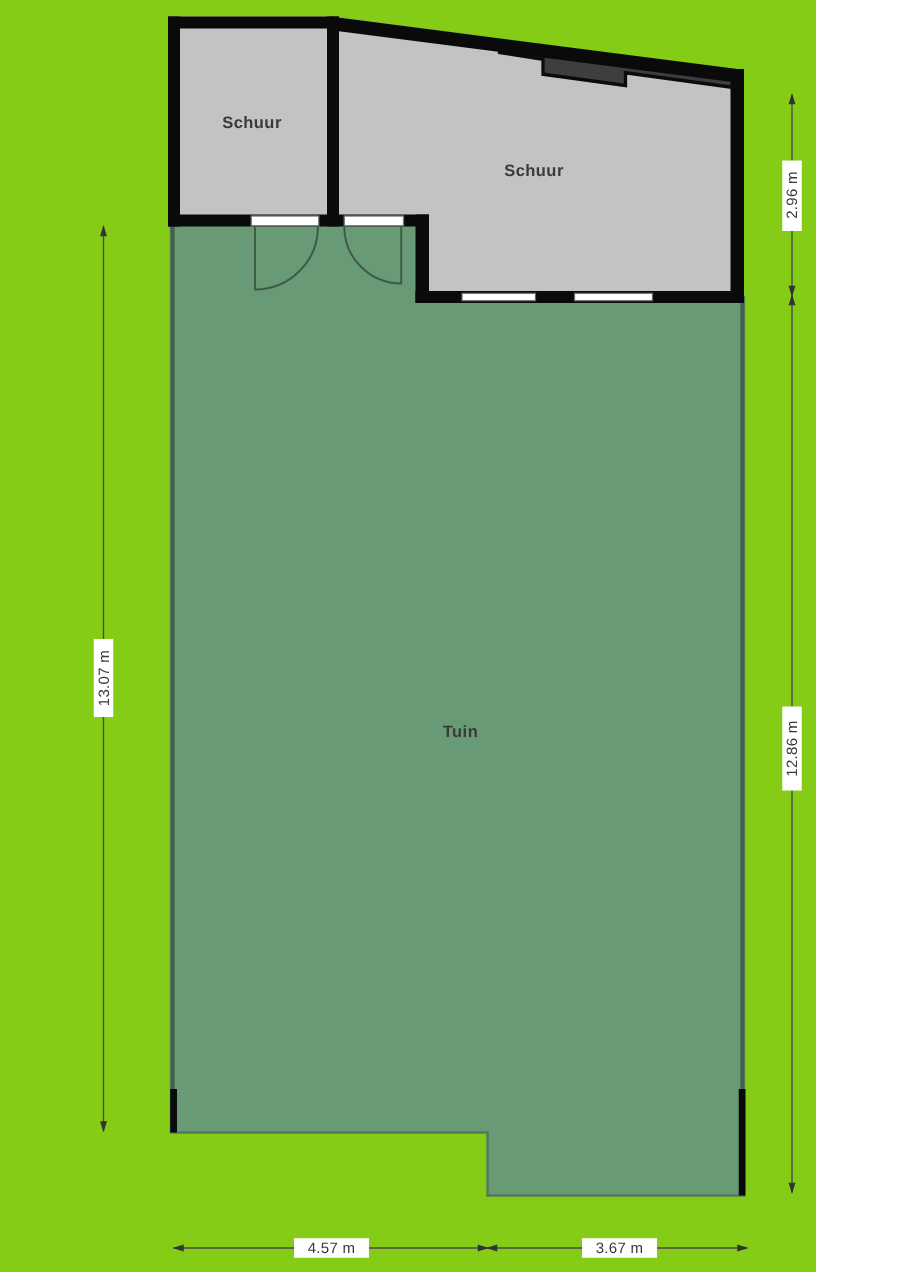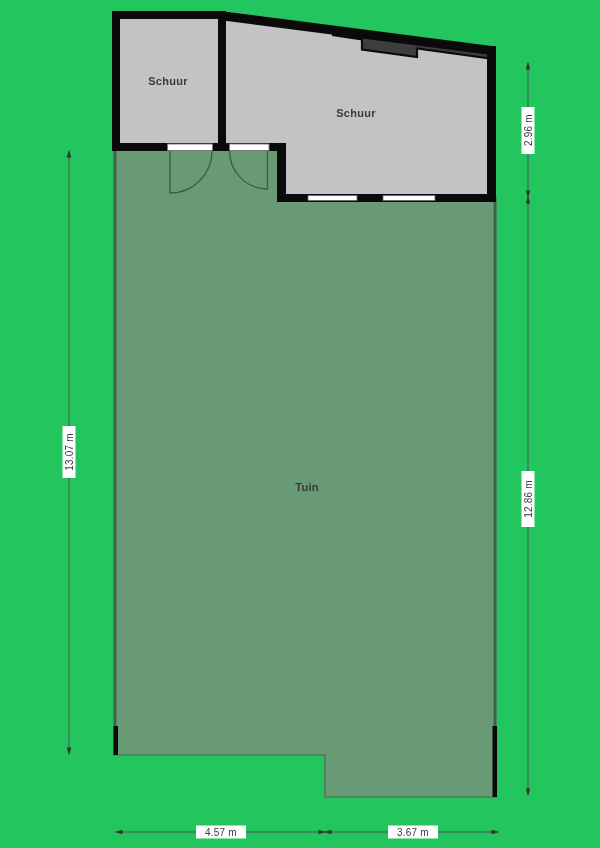--- a/index.html
+++ b/index.html
@@ -1,17 +1,17 @@
 <!DOCTYPE html>
 <html><head>
 <meta charset="utf-8">
 <style>
   html, body { margin: 0; padding: 0; background: #ffffff; }
   .page {
-    width: 600px; height: 848px; position: relative; background: #22c55e;
+    width: 544px; height: 848px; position: relative; background: #84cc16;
     font-family: "Liberation Sans", sans-serif; overflow: hidden;
   }
   svg { display: block; }
   .room-label {
     font-family: "Liberation Sans", sans-serif;
     font-size: 11px; font-weight: 700; letter-spacing: 0.3px;
     fill: #3a3a3a;
   }
   .dim-label {
     font-family: "Liberation Sans", sans-serif;

